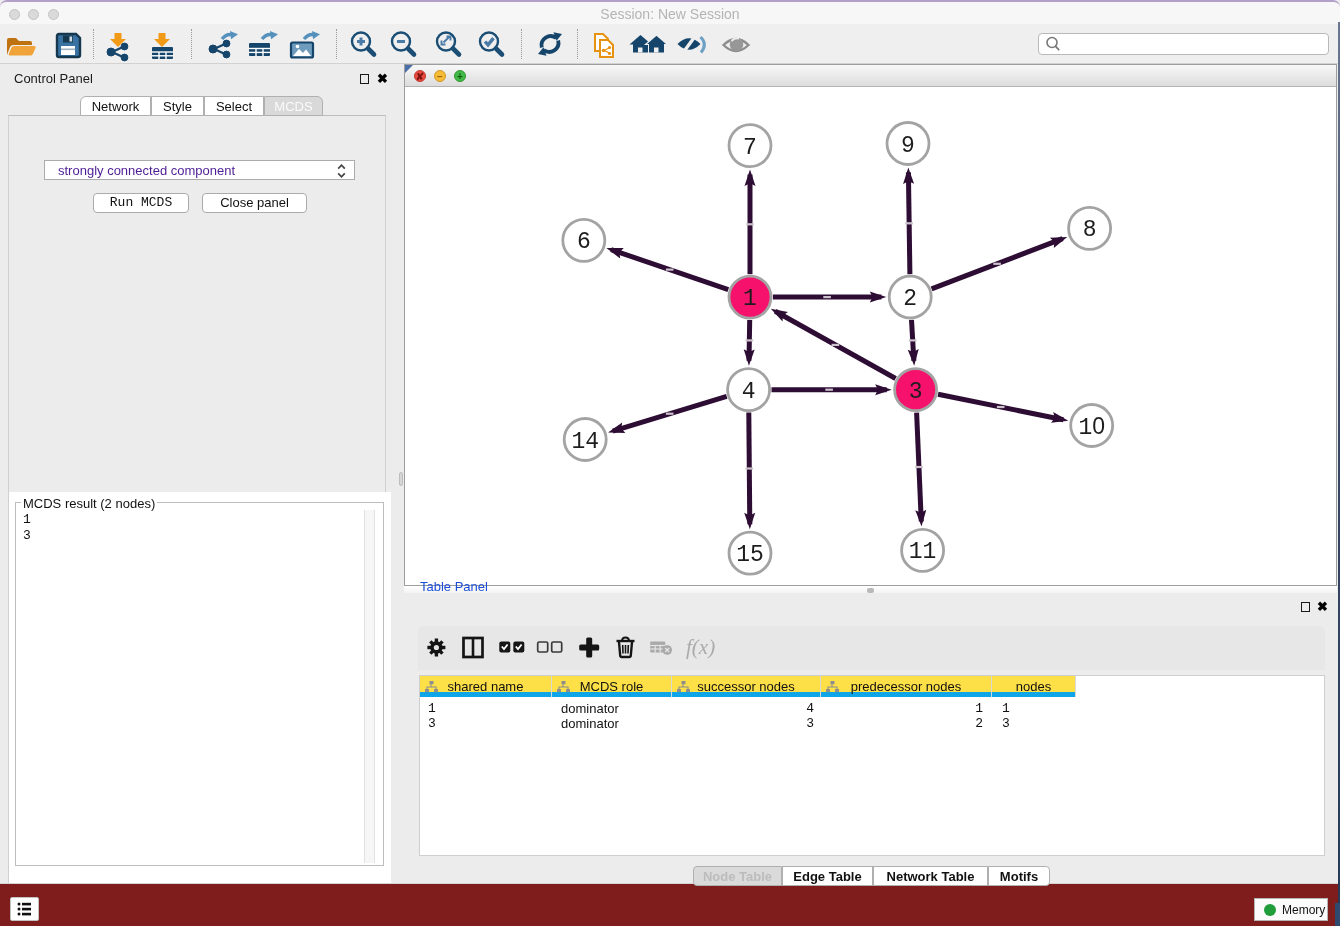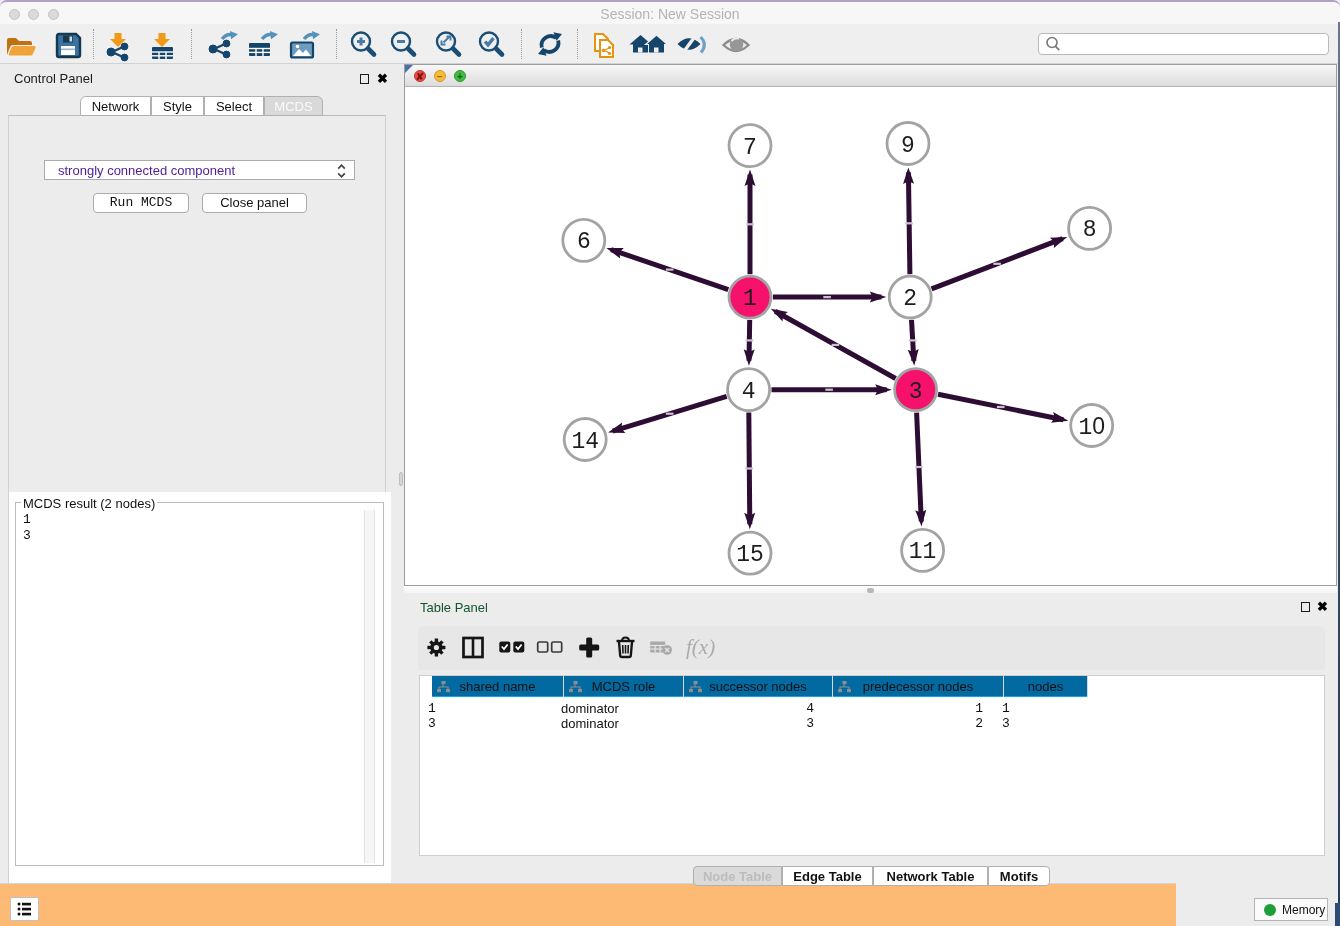--- a/index.html
+++ b/index.html
@@ -50,38 +50,38 @@
 #netframe { position:absolute; left:404px; top:64px; width:933px; height:522px;
   border:1px solid #9d9d9d; background:#ffffff; }
 #nettitle { position:absolute; left:0; top:0; width:100%; height:22px;
   background:linear-gradient(#f8f8f8,#dcdcdc); border-bottom:1px solid #b3b3b3; }
 #nettitle-text { position:absolute; width:100%; top:3px; text-align:center;
   font-size:13px; font-weight:bold; color:#222; }
 .light { position:absolute; top:5px; width:12px; height:12px; border-radius:50%;
   font-size:10px; font-weight:bold; text-align:center; line-height:12px; }
 
 
-#tp-head-text { position:absolute; left:420px; top:600px; font-size:13px; color:#14532d; }
+#tp-head-text { position:absolute; left:420px; top:579px; font-size:13px; color:#1d4ed8; }
 #tp-toolbar { position:absolute; left:418px; top:626px; width:907px; height:44px;
   background:#e7e7e7; border-radius:6px 6px 0 0; }
 #tp-table { position:absolute; left:419px; top:675px; width:906px; height:181px;
   background:#fff; border:1px solid #cfcfcf; }
-#tp-header { position:absolute; left:12px; top:0; width:656px; height:21px;
-  background:#0369a1; border-bottom:1px solid #0ea5e9; }
+#tp-header { position:absolute; left:0; top:0; width:656px; height:21px;
+  background:#fde047; border-bottom:5px solid #0ea5e9; }
 .thcell { position:absolute; top:0; height:21px; border-right:1px solid #d8d8d8;
   font-size:13px; color:#111; text-align:center; line-height:21px; }
 .treeicon { position:absolute; left:5px; top:5px; }
 .mono { font-family:"Liberation Mono",monospace !important; }
 .trow { position:absolute; font-size:13px; color:#111; height:16px; line-height:16px; }
 .tptab { position:absolute; z-index:3; top:866px; height:20px; background:#ffffff; border:1px solid #b0b0b0;
   font-size:13px; font-weight:bold; color:#111; text-align:center; line-height:19px; }
 
 
-#statusbar { position:absolute; left:0; top:883px; width:1176px; height:43px;
-  background:#fdba74; border-top:1px solid #d4d4d4; }
+#statusbar { position:absolute; left:0; top:883px; width:1340px; height:43px;
+  background:#7f1d1d; border-top:1px solid #d4d4d4; }
 #memlight { position:absolute; left:1254px; top:14px; width:74px; height:23px;
   background:#fbfbfb; border:1px solid #b5b5b5; font-size:12px; color:#111; }
 </style>
 </head>
 <body>
 <div id="win">
 
 <div id="titlebar">
   <div class="tl" style="left:9px;"></div>
   <div class="tl" style="left:28px;"></div>

